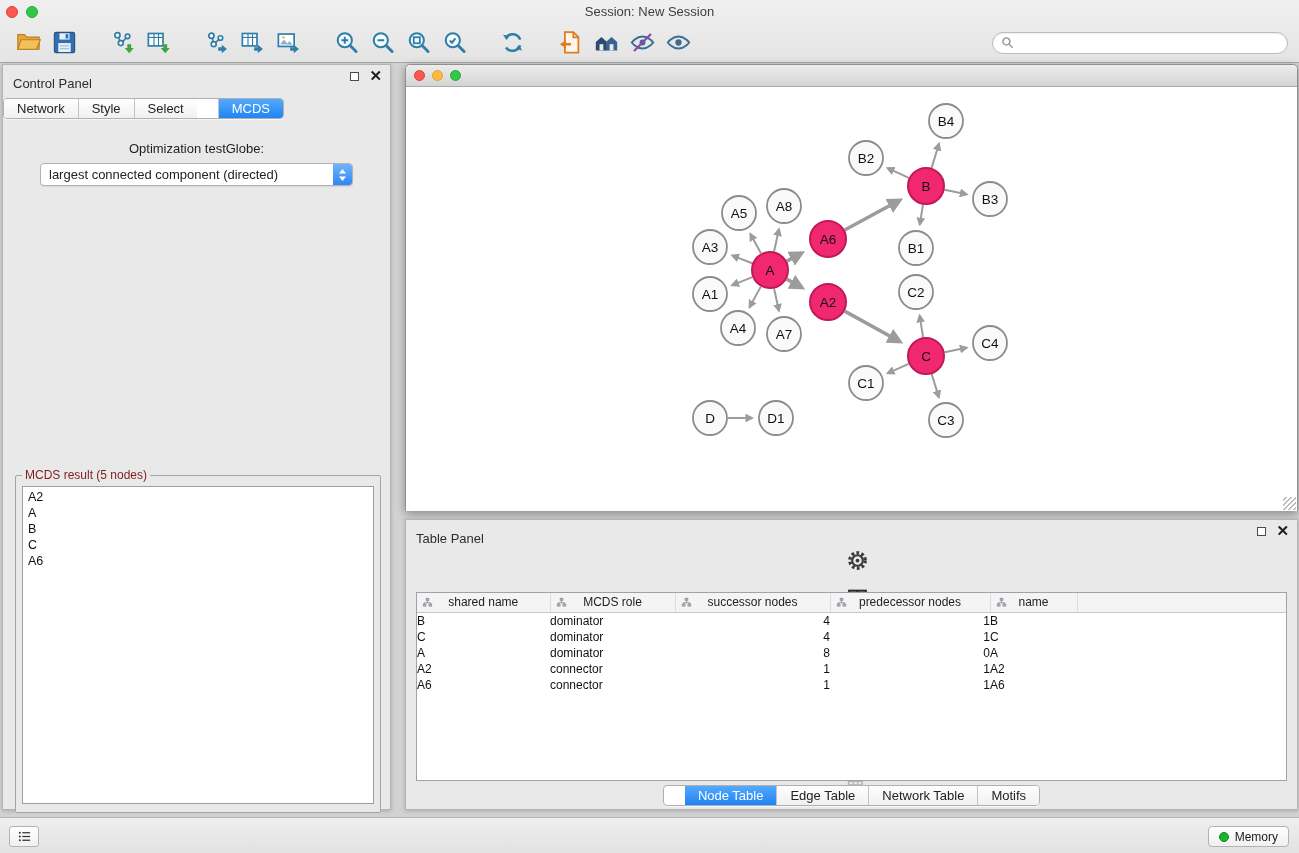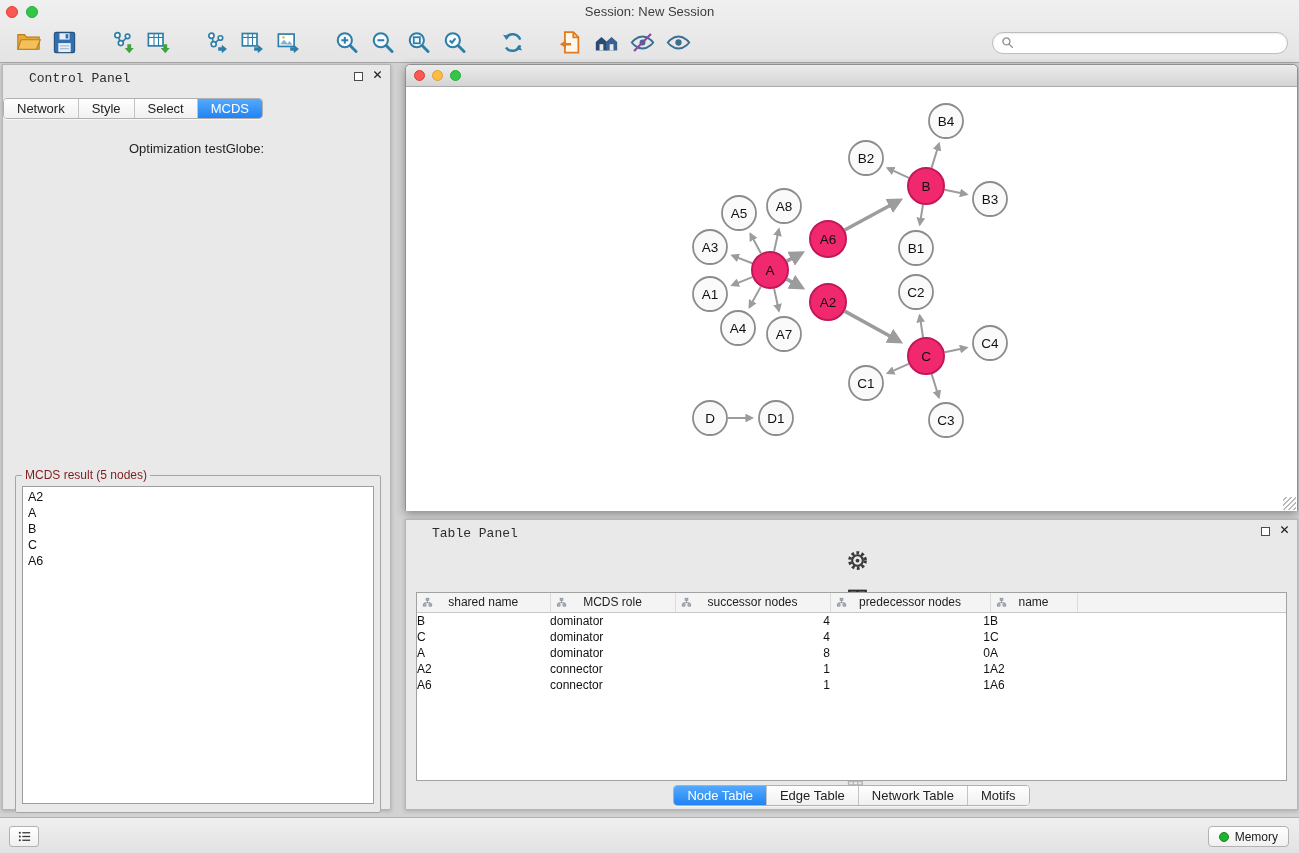--- a/index.html
+++ b/index.html
@@ -20,29 +20,29 @@
   .light.yellow{background:#fdbc40;border:1px solid #de9f34;}
   .light.green{background:#33c748;border:1px solid #27aa35;}
   .title{position:absolute;left:0;right:0;top:4px;text-align:center;font-size:13px;color:#3e3e3e;}
   .toolbar{position:relative;height:39px;display:flex;align-items:center;padding-left:10px;}
   .tb-groups{display:flex;align-items:center;}
   .tb-group{display:flex;align-items:center;margin-right:22px;}
   .tb-btn{width:36px;height:32px;display:flex;align-items:center;justify-content:center;border-radius:4px;}
   .searchbox{margin-left:auto;margin-right:11px;width:296px;height:22px;border:1px solid #bdbdbd;border-radius:12px;background:#fff;display:flex;align-items:center;padding:0 8px;box-shadow:inset 0 1px 2px rgba(0,0,0,.08);}
   .searchbox input{border:none;outline:none;flex:1;font-size:12px;font-family:"Liberation Sans",sans-serif;background:transparent;margin-left:5px;}
   
-  .panel-header{position:relative;height:26px;display:flex;align-items:center;padding:0 26px;font-family:Liberation Mono, monospace;}
+  .panel-header{position:relative;height:26px;display:flex;align-items:flex-end;padding:0 10px;}
   .panel-title{font-size:13px;color:#2d2d2d;}
   .panel-btns{position:absolute;right:8px;top:5px;display:flex;align-items:center;gap:10px;}
   .float-btn{width:9px;height:9px;border:1.5px solid #4a4a4a;display:inline-block;background:#fff;}
   .close-btn{font-size:15px;font-weight:700;color:#1d1d1d;line-height:12px;}
   .segmented{display:inline-flex;border:1px solid #b0b0b0;border-radius:4px;background:#fff;overflow:hidden;height:21px;box-shadow:0 1px 0 rgba(255,255,255,.6);}
   .seg{padding:0 13px;font-size:13px;color:#222;display:flex;align-items:center;background:linear-gradient(#ffffff,#f0f0f0);border-left:1px solid #c3c3c3;white-space:nowrap;}
   .seg:first-child{border-left:none;}
-  .seg.active{background:linear-gradient(#54a9fc,#2084f4);color:#fff;}
+  .seg.active{background:linear-gradient(#54a9fc,#2084f4);color:#fff;margin-left:21px;}
   
   .control-panel{position:absolute;left:2px;top:64px;width:389px;height:746px;background:#e9e9e9;border:1px solid #b5b5b5;box-shadow:0 1px 4px rgba(0,0,0,.2);}
   .cp-tabs-row{display:flex;justify-content:flex-start;margin-top:7px;}
   .cp-body{position:relative;}
   .opt-label{margin-top:22px;text-align:center;font-size:13px;color:#1f1f1f;}
   .select{margin:7px auto 0 auto;width:313px;height:23px;border:1px solid #b2b2b2;border-radius:4px;background:#fff;display:flex;align-items:center;position:relative;box-shadow:0 1px 1px rgba(0,0,0,.08);}
   .select-text{font-size:13px;padding-left:8px;flex:1;white-space:nowrap;overflow:hidden;}
   .select-arrows{width:19px;height:21px;border-radius:0 3px 3px 0;background:linear-gradient(#6fb5fb,#2f87f6);display:flex;align-items:center;justify-content:center;}
   .cp-buttons{display:flex;justify-content:center;gap:14px;margin-top:12px;}
   .mac-btn{font-family:"Liberation Sans",sans-serif;font-size:13px;color:#1d1d1d;background:linear-gradient(#ffffff,#f0f0f0);border:1px solid #b2b2b2;border-radius:4px;height:23px;padding:0 14px;box-shadow:0 1px 1px rgba(0,0,0,.08);}
@@ -257,20 +257,29 @@
     <div class="cp-tabs-row">
       <div id="cp-tabs" class="segmented">
           <span class="seg">Network</span>
           <span class="seg">Style</span>
           <span class="seg">Select</span>
           <span class="seg active">MCDS</span>
         </div>
     </div>
     <div class="cp-body">
       <div class="opt-label">Optimization testGlobe:</div>
+      <div class="select">
+        <span class="select-text">largest connected component (directed)</span>
+        <span class="select-arrows">
+          <svg width="11" height="14" viewBox="0 0 11 14">
+              <path d="M5.5 1 L9 5.4 H2 z" fill="#fff"></path>
+              <path d="M5.5 13 L2 8.6 H9 z" fill="#fff"></path>
+            </svg>
+        </span>
+      </div>
       <fieldset class="result-box">
         <legend>MCDS result (5 nodes)</legend>
         <div id="result-list" class="result-list">
             <div class="result-item">A2</div>
             <div class="result-item">A</div>
             <div class="result-item">B</div>
             <div class="result-item">C</div>
             <div class="result-item">A6</div>
           </div>
       </fieldset>

